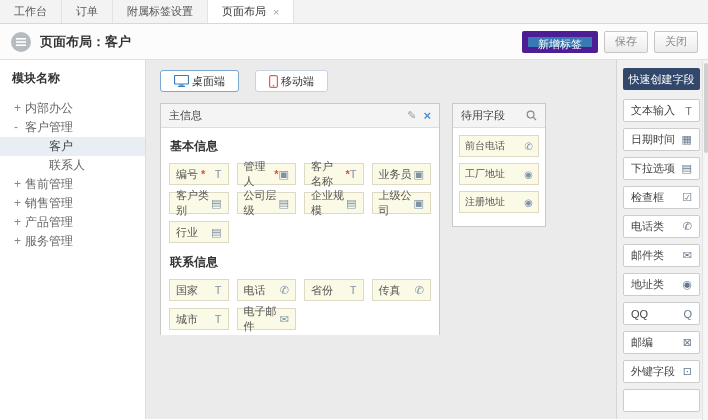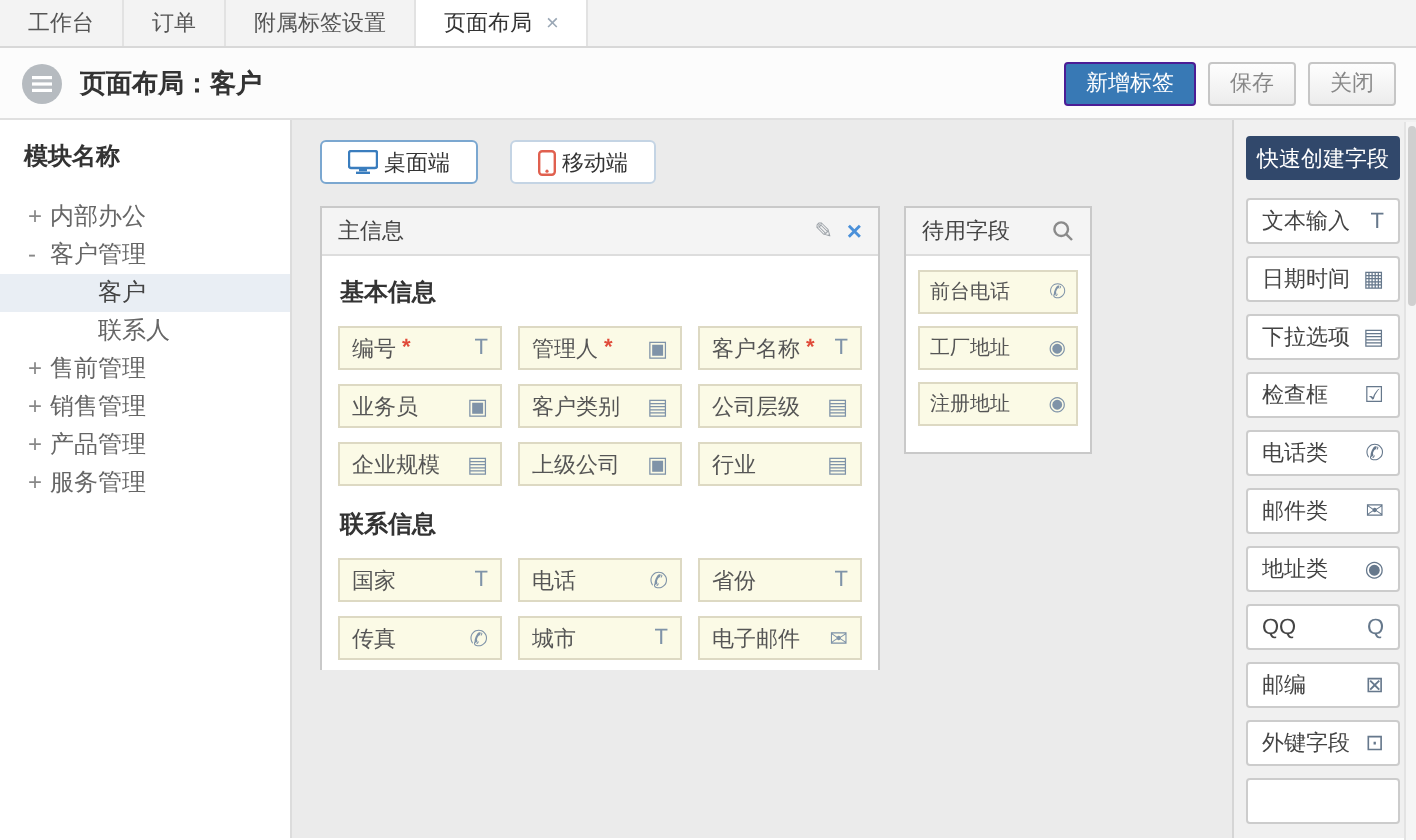--- a/index.html
+++ b/index.html
@@ -12,21 +12,21 @@
   .tab.active { background:#fff; color:#333; }
   .tab-close { color:#9aa7b5; font-size:11px; }
   .tab-close:empty { display:none; }
 
   
   .header { height:36px; display:flex; align-items:center; padding:0 10px; background:#fcfcfc; border-bottom:1px solid #e0e0e0;justify-content:flex-end; }
   .logo { width:22px; height:22px; flex:0 0 auto; }
   .page-title { font-size:13px; font-weight:bold; color:#333; margin-left:8px; }
   .header-buttons { margin-left:auto; display:flex; gap:6px; }
   .btn { height:22px; padding:0 10px; font-size:11px; border-radius:2px; cursor:pointer; }
-  .btn-primary { background:#3879b5; border:1px solid #4c1d95; color:#fff; }
+  .btn-primary { background:#3879b5; border:6px solid #4c1d95; color:#fff; }
   .btn-default { background:linear-gradient(#fefefe,#ececec); border:1px solid #c6c6c6; color:#888; }
 
   
   .content { display:flex; height:359px; }
 
   
   .sidebar { width:146px; background:#fff; border-right:1px solid #dcdcdc; padding:10px 0; overflow:hidden; }
   .sidebar-title { font-size:12px; font-weight:bold; color:#333; padding:0 12px; margin-bottom:12px; }
   .tree-item { font-size:12px; color:#666; line-height:19px; padding-left:14px; cursor:pointer; white-space:nowrap; }
   .tree-item .prefix { display:inline-block; width:11px; color:#888; }
@@ -41,21 +41,21 @@
 
   
   .panel { background:#fff; border:1px solid #c9c9c9; }
   .main-panel { width:280px; }
   .panel-header { height:24px; background:#f4f4f4; border-bottom:1px solid #ddd; display:flex; align-items:center; padding:0 8px; font-size:11px; color:#444; }
   .panel-header .hicons { margin-left:auto; display:flex; gap:7px; align-items:center; }
   .edit-icon { color:#9aa0a6; font-size:11px; cursor:pointer; }
   .close-icon { color:#4a90d9; font-size:13px; font-weight:bold; cursor:pointer; }
   .panel-body { padding:8px; }
   .section-title { font-size:12px; font-weight:bold; color:#333; margin:2px 0 8px 1px; }
-  .fields-grid { display:grid; grid-template-columns:1fr 1fr 1fr; gap:7px 8px; margin-bottom:11px; }
+  .fields-grid { display:grid; grid-template-columns:1fr 1fr 1fr 1fr; gap:7px 8px; margin-bottom:11px; }
   .field { height:22px; background:#fbfae6; border:1px solid #ddd9c3; display:flex; align-items:center; padding:0 6px; font-size:11px; color:#555; cursor:move; }
   .field .req { color:#e04b3a; margin-left:3px; font-weight:bold; }
   .field .req:empty { display:none; }
   .field .ficon { margin-left:auto; color:#7f93a8; font-size:11px; }
 
   
   .standby-panel { width:94px; }
   .standby-body { padding:7px 6px; }
   .standby-item { height:22px; background:#fbfae6; border:1px solid #ddd9c3; display:flex; align-items:center; padding:0 5px; font-size:10px; color:#555; margin-bottom:6px; cursor:move; }
   .standby-item .ficon { margin-left:auto; color:#7f93a8; font-size:10px; }

